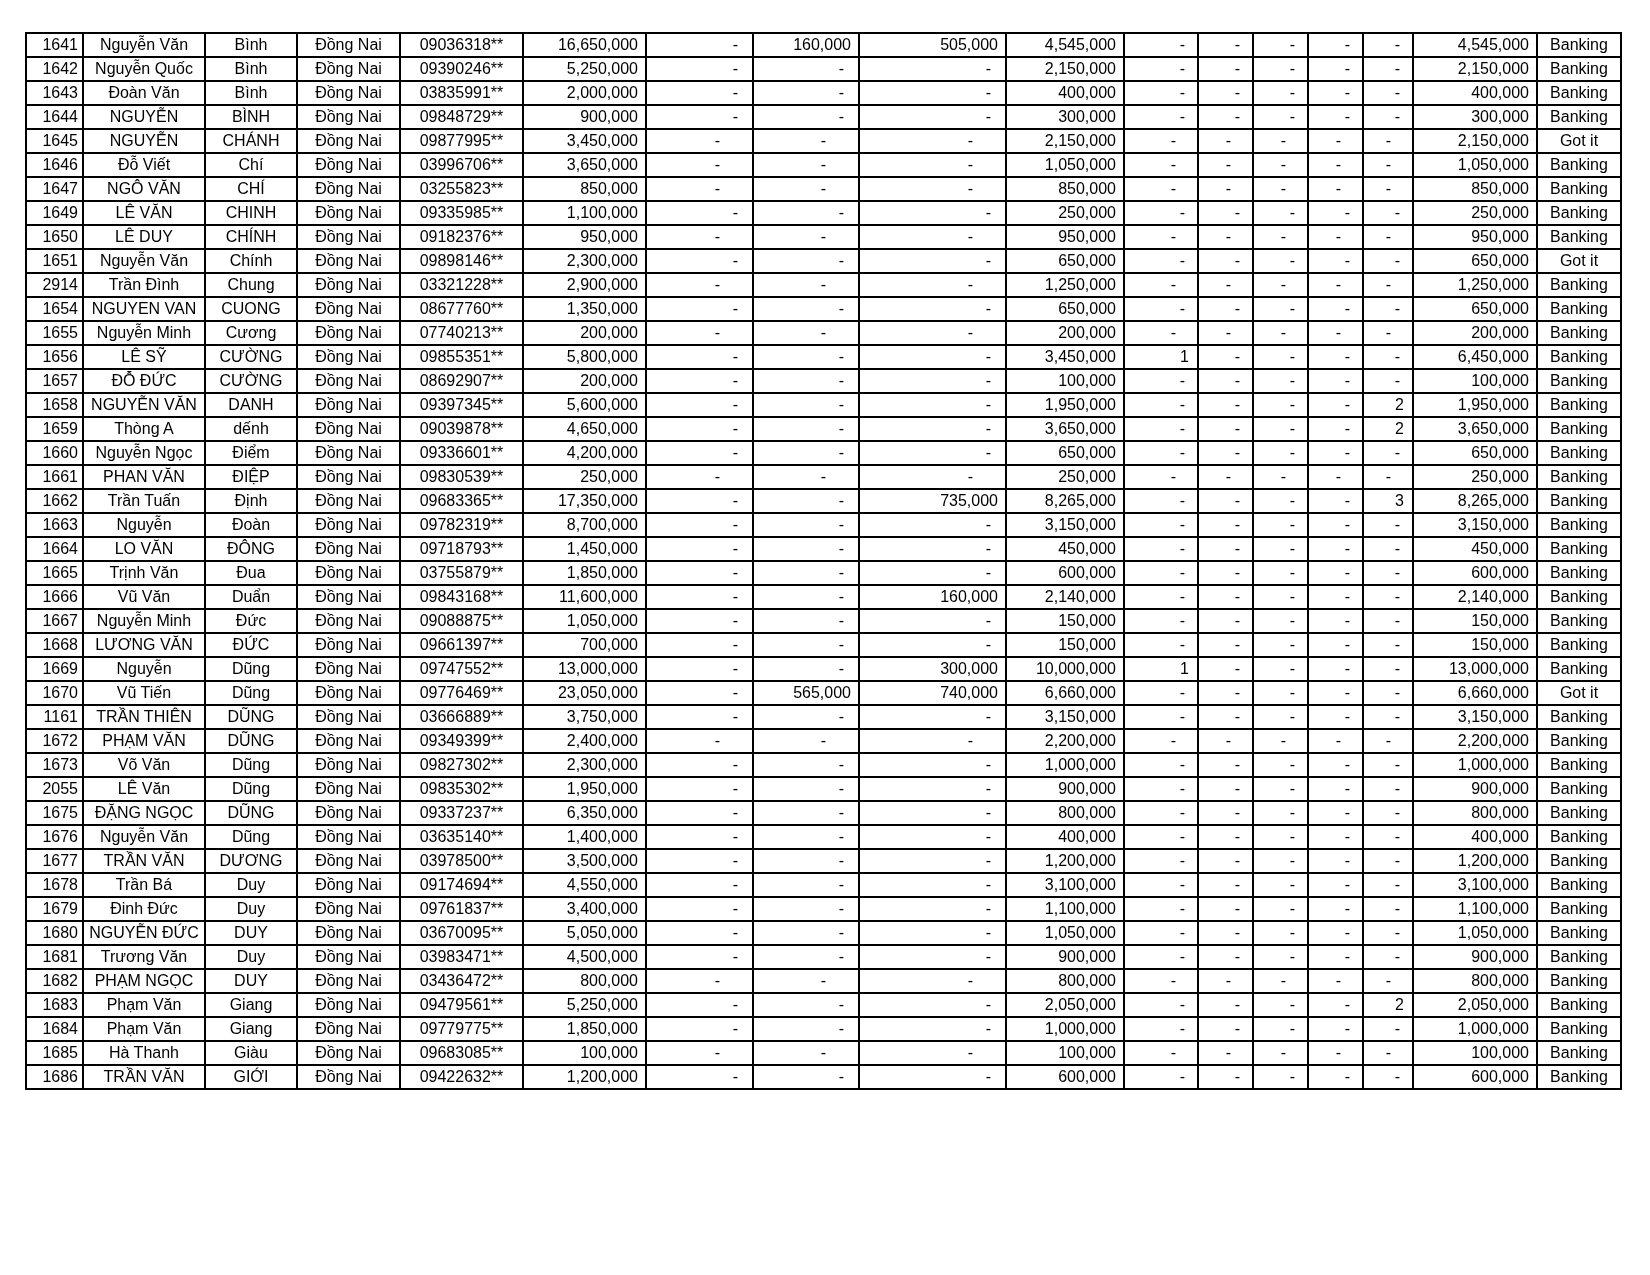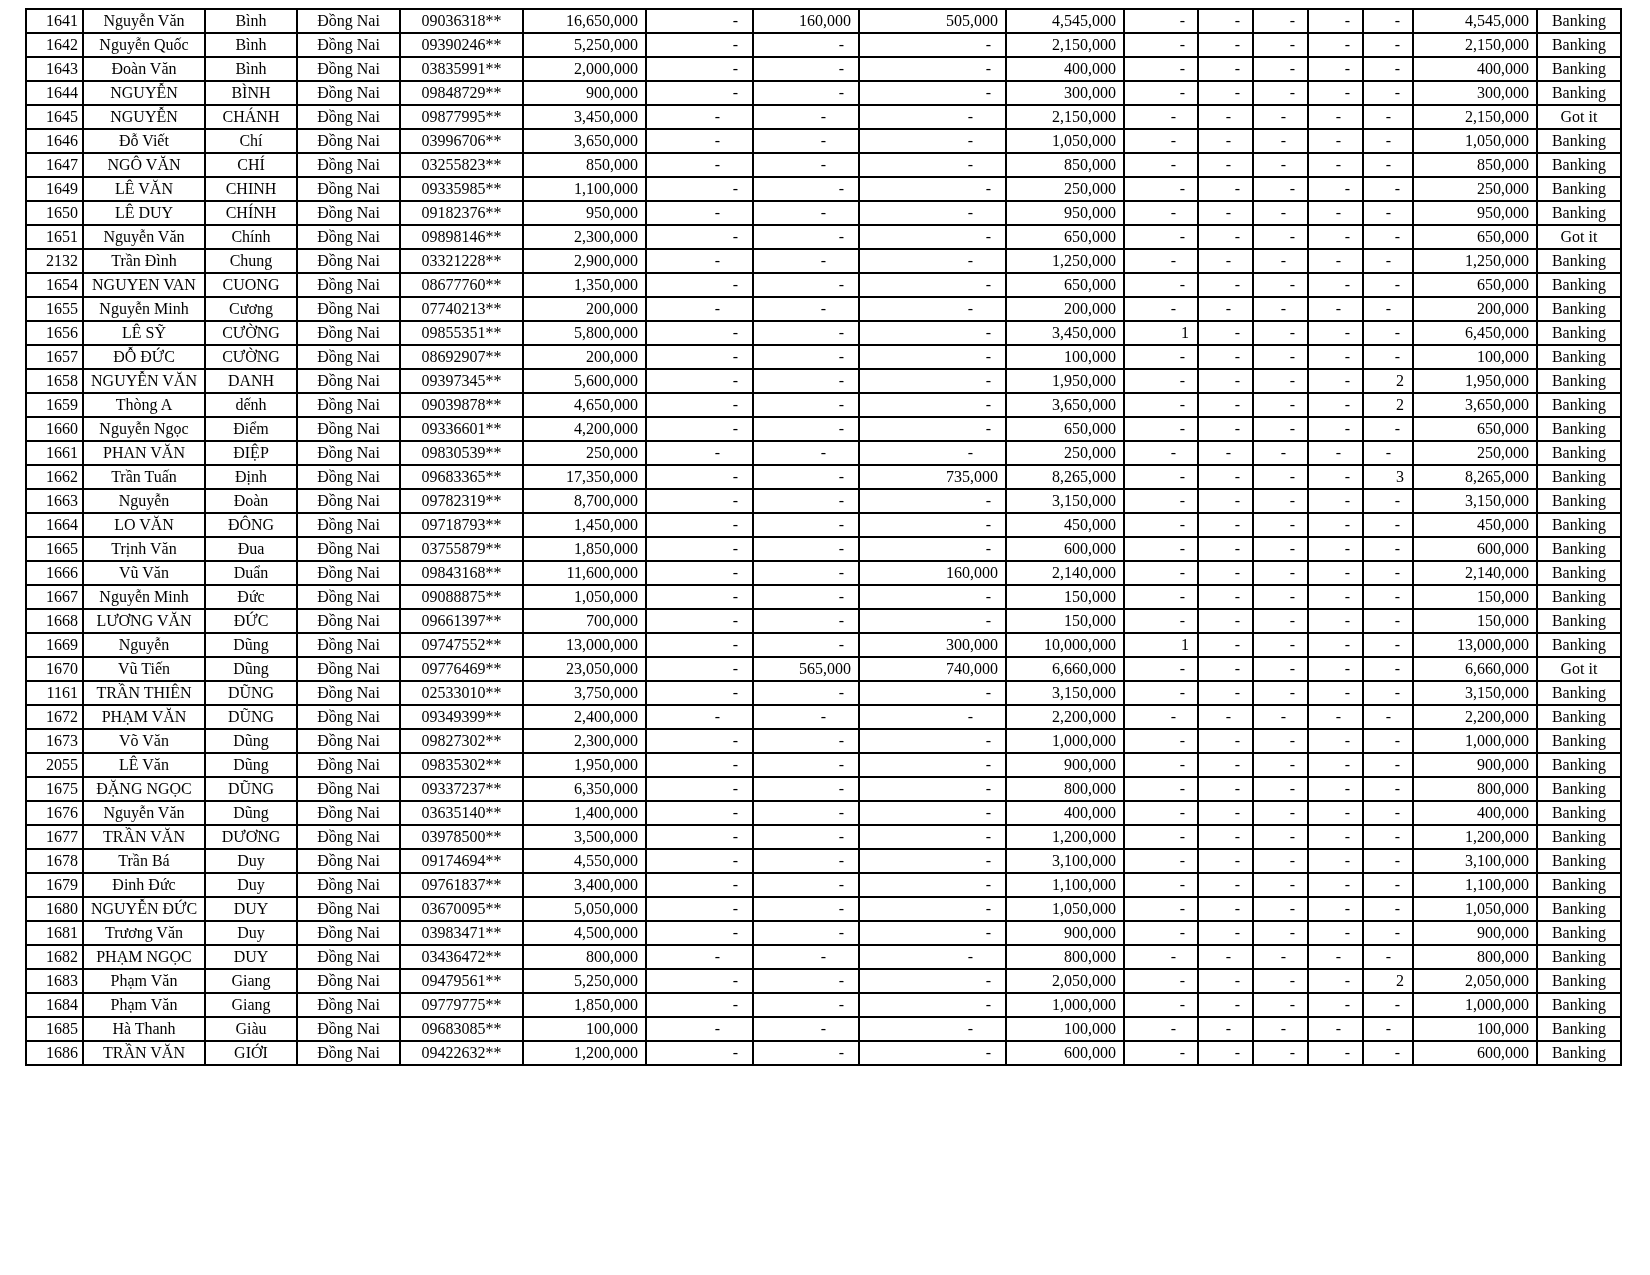--- a/index.html
+++ b/index.html
@@ -2,25 +2,24 @@
 <html><head>
 <meta charset="utf-8">
 <style>
   html,body{margin:0;padding:0;background:#fff;}
   body{
     width:1650px;height:1275px;position:relative;
     font-family:"Liberation Sans","DejaVu Sans",sans-serif;
     color:#000;
   }
   table[data-name="payment-table"]{
-    position:absolute;left:25px;top:8px;
+    position:absolute;left:25px;top:32px;
     border-collapse:collapse;table-layout:fixed;
     width:1595px;
     border:2px solid #000;
-    font-family:Liberation Serif, serif;
   }
   td{
     border:2px solid #000;
     height:22px;
     font-size:16px;
     line-height:22px;
     padding:0;
     overflow:hidden;
     white-space:nowrap;
     background:#fff;
@@ -245,21 +244,21 @@
         <td class="col-due" data-name="payable-amount-cell">650,000</td>
         <td class="col-m1 dash" data-name="marker-1-cell">-</td>
         <td class="col-m2 dash" data-name="marker-2-cell">-</td>
         <td class="col-m3 dash" data-name="marker-3-cell">-</td>
         <td class="col-m4 dash" data-name="marker-4-cell">-</td>
         <td class="col-m5 dash" data-name="marker-5-cell">-</td>
         <td class="col-final" data-name="final-amount-cell">650,000</td>
         <td class="col-status" data-name="status-cell">Got it</td>
       </tr>
       <tr data-name="table-row" class="dc">
-        <td class="col-id" data-name="row-number-cell">2132</td>
+        <td class="col-id" data-name="row-number-cell">2914</td>
         <td class="col-first" data-name="first-name-cell">Trần Đình</td>
         <td class="col-last" data-name="last-name-cell">Chung</td>
         <td class="col-province" data-name="province-cell">Đồng Nai</td>
         <td class="col-phone" data-name="phone-cell">03321228**</td>
         <td class="col-total" data-name="total-amount-cell">2,900,000</td>
         <td class="col-c7 dash" data-name="deduction-1-cell">-</td>
         <td class="col-c8 dash" data-name="deduction-2-cell">-</td>
         <td class="col-c9 dash" data-name="deduction-3-cell">-</td>
         <td class="col-due" data-name="payable-amount-cell">1,250,000</td>
         <td class="col-m1 dash" data-name="marker-1-cell">-</td>
@@ -591,21 +590,21 @@
         <td class="col-m4 dash" data-name="marker-4-cell">-</td>
         <td class="col-m5 dash" data-name="marker-5-cell">-</td>
         <td class="col-final" data-name="final-amount-cell">6,660,000</td>
         <td class="col-status" data-name="status-cell">Got it</td>
       </tr>
       <tr data-name="table-row">
         <td class="col-id" data-name="row-number-cell">1161</td>
         <td class="col-first" data-name="first-name-cell">TRẦN THIÊN</td>
         <td class="col-last" data-name="last-name-cell">DŨNG</td>
         <td class="col-province" data-name="province-cell">Đồng Nai</td>
-        <td class="col-phone" data-name="phone-cell">02533010**</td>
+        <td class="col-phone" data-name="phone-cell">03666889**</td>
         <td class="col-total" data-name="total-amount-cell">3,750,000</td>
         <td class="col-c7 dash" data-name="deduction-1-cell">-</td>
         <td class="col-c8 dash" data-name="deduction-2-cell">-</td>
         <td class="col-c9 dash" data-name="deduction-3-cell">-</td>
         <td class="col-due" data-name="payable-amount-cell">3,150,000</td>
         <td class="col-m1 dash" data-name="marker-1-cell">-</td>
         <td class="col-m2 dash" data-name="marker-2-cell">-</td>
         <td class="col-m3 dash" data-name="marker-3-cell">-</td>
         <td class="col-m4 dash" data-name="marker-4-cell">-</td>
         <td class="col-m5 dash" data-name="marker-5-cell">-</td>

